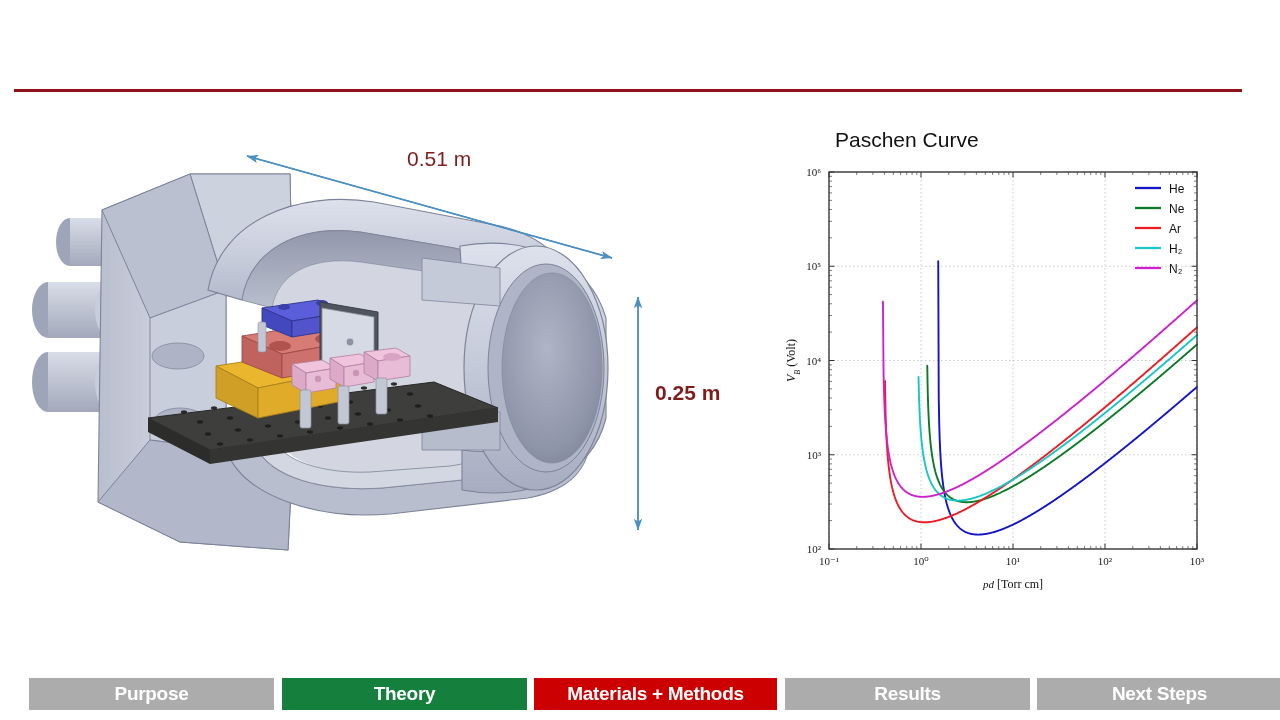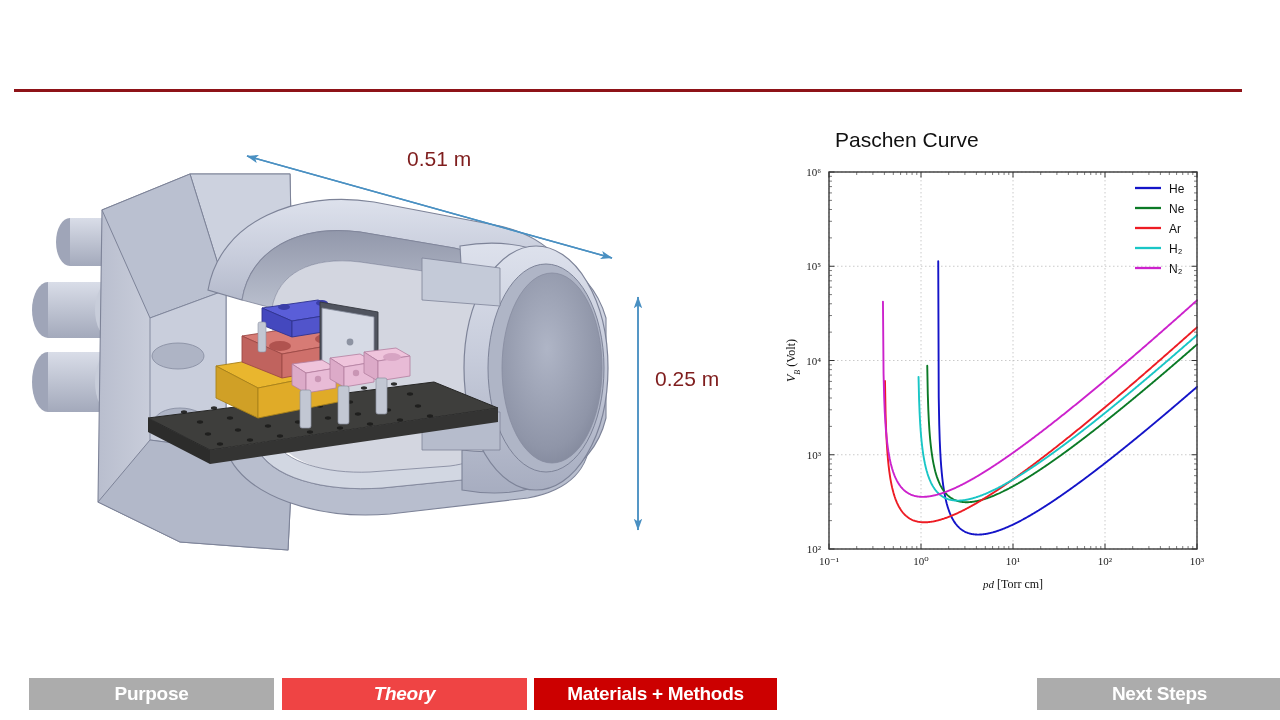--- a/index.html
+++ b/index.html
@@ -23,21 +23,21 @@
 
   
   .cad{position:absolute;left:30px;top:150px;width:620px;height:420px;}
   .cad svg{display:block;}
 
   
   .dim-label{
     position:absolute;color:#7f1d1d;font-size:21px;white-space:nowrap;
   }
   #dim-h-label{left:407px;top:147px;}
-  #dim-v-label{left:655px;top:367px;}
+  #dim-v-label{left:655px;top:381px;font-weight:bold;}
   .dim-svg{position:absolute;left:0;top:0;width:1280px;height:720px;pointer-events:none;}
 
   
   .chart-wrap{position:absolute;left:780px;top:120px;width:470px;height:470px;}
   .chart-title{
     position:absolute;left:55px;top:8px;font-size:21px;color:#111111;white-space:nowrap;
   }
   .chart-svg{position:absolute;left:0;top:0;}
 
   
@@ -426,24 +426,27 @@
         <text x="389" y="132.5" font-size="12" fill="#111" font-family="&quot;Liberation Sans&quot;,&quot;DejaVu Sans&quot;,sans-serif">H₂</text>
         <line x1="355" y1="148" x2="381" y2="148" stroke="#CC22CC" stroke-width="2.3"></line>
         <text x="389" y="152.5" font-size="12" fill="#111" font-family="&quot;Liberation Sans&quot;,&quot;DejaVu Sans&quot;,sans-serif">N₂</text>
       </svg>
   </div>
 
   <div class="nav" id="nav-bar">
       <div class="nav-item" style="left: 17px; width: 245px; background: rgb(172, 172, 172);">
         <span>Purpose</span>
       </div>
-      <div class="nav-item" style="left: 270px; width: 245px; background: #ef4444; font-style: italic;">
+      <div class="nav-item" style="left: 270px; width: 245px; background: #15803d;">
         <span>Theory</span>
       </div>
       <div class="nav-item active" style="left: 522px; width: 243px; background: rgb(204, 0, 0);">
         <span>Materials + Methods</span>
       </div>
+      <div class="nav-item" style="left: 773px; width: 245px; background: rgb(172, 172, 172);">
+        <span>Results</span>
+      </div>
       <div class="nav-item" style="left: 1025px; width: 245px; background: rgb(172, 172, 172);">
         <span>Next Steps</span>
       </div>
     </div>
 
 </div>
 
 </body></html>

